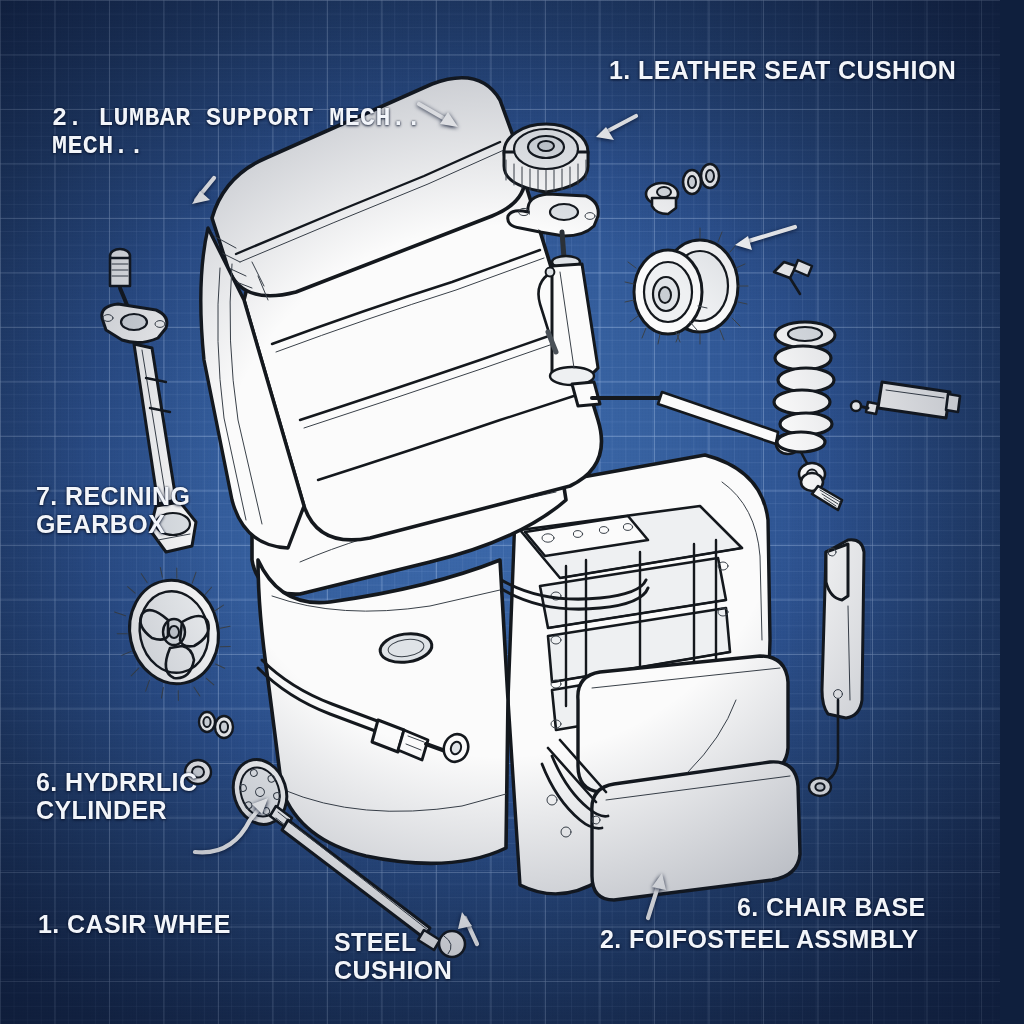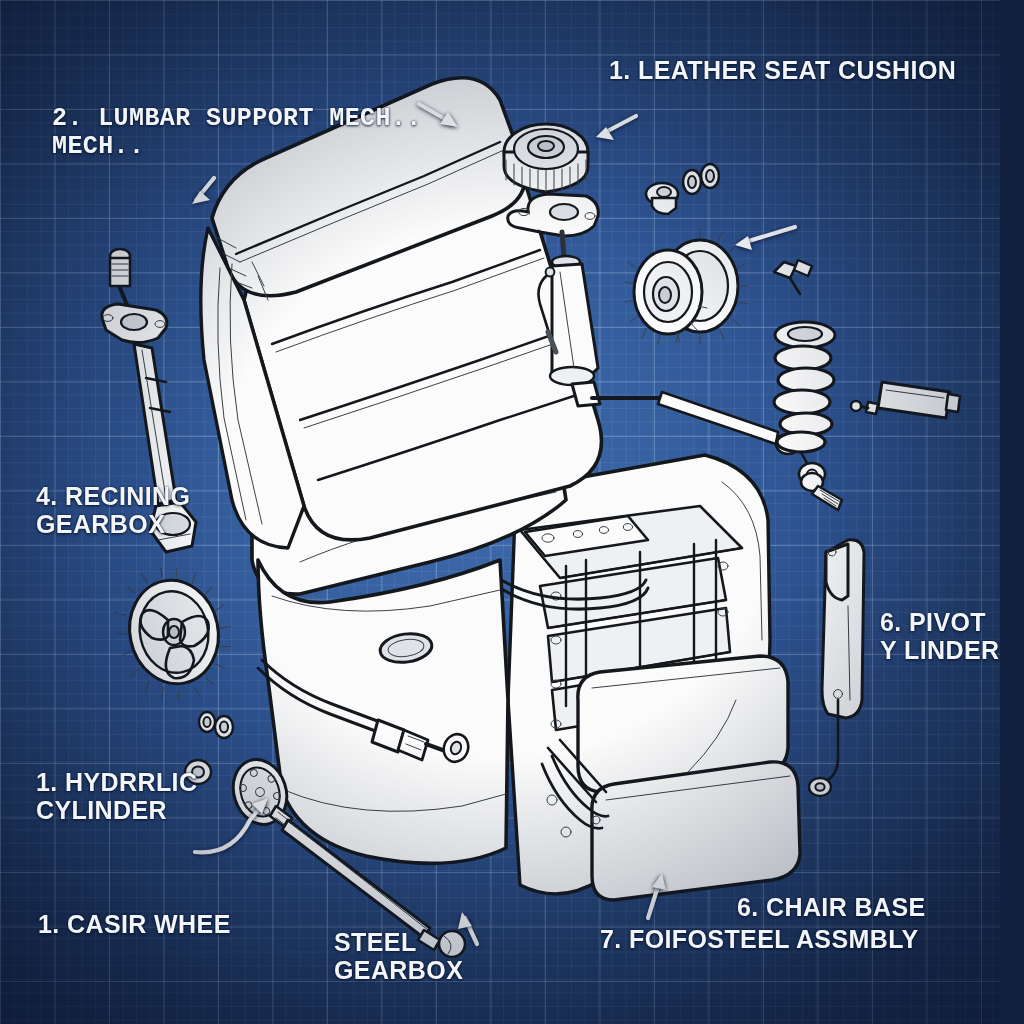--- a/index.html
+++ b/index.html
@@ -410,31 +410,29 @@
   </svg>
 
   <div class="vignette"></div>
 
   <div class="label l-big" style="left:609px;top:56px;">1. LEATHER SEAT CUSHION</div>
 
   <div class="label l-big" style="left:52px;top:105px;font-family:Liberation Mono, monospace;">2. LUMBAR SUPPORT MECH..
       MECH..</div>
 
 
-  <div class="label l-big" style="left:36px;top:482px;">4. RECINING
+  <div class="label l-big" style="left:36px;top:482px;">7. RECINING
    GEARBOX</div>
 
-  <div class="label l-big" style="left:880px;top:608px;">6. PIVOT
-Y LINDER</div>
-
-  <div class="label l-big" style="left:36px;top:768px;">1. HYDRRLIC
+
+  <div class="label l-big" style="left:36px;top:768px;">6. HYDRRLIC
    CYLINDER</div>
 
   <div class="label l-big" style="left:38px;top:910px;">1. CASIR WHEE</div>
 
   <div class="label l-big" style="left:334px;top:928px;">STEEL
- GEARBOX</div>
+ CUSHION</div>
 
   <div class="label l-big" style="left:737px;top:893px;text-align:center;">6. CHAIR BASE</div>
 
-  <div class="label l-big" style="left:600px;top:925px;">7. FOIFOSTEEL ASSMBLY</div>
+  <div class="label l-big" style="left:600px;top:925px;">2. FOIFOSTEEL ASSMBLY</div>
 
 </div>
 
 </body></html>

